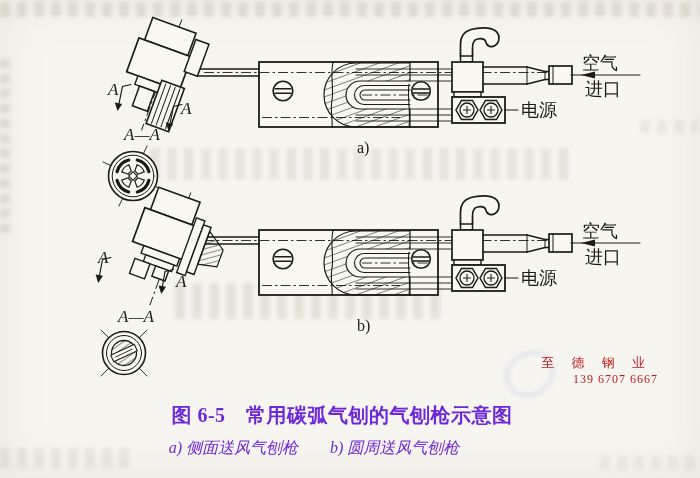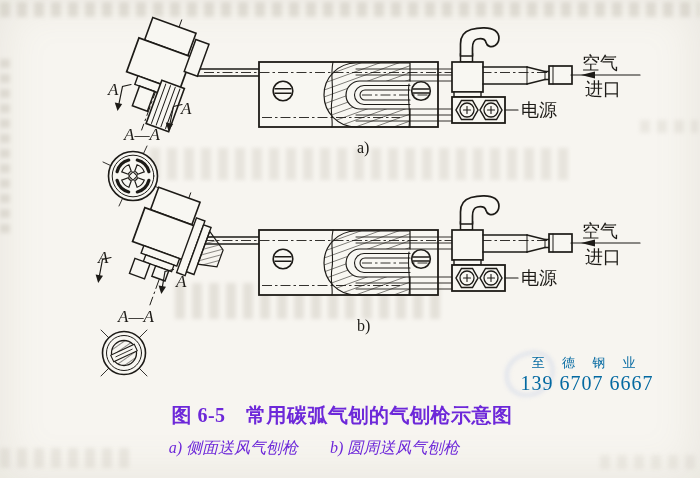--- a/index.html
+++ b/index.html
@@ -23,23 +23,23 @@
   .t-it  { font-size:17px; font-style:italic; }
   .t-sub { font-size:16px; }
   .ln    { stroke:#1d1b17; fill:none; stroke-linecap:round; }
   .fw    { fill:#f8f7f2; stroke:#1d1b17; }
   .cl    { stroke:#1d1b17; stroke-width:.9; fill:none; stroke-dasharray:10 3 2.5 3; }
   .caption {
     position:absolute; left:0; text-align:center; color:#6d28d9; white-space:pre;
   }
   .caption.title { top:402px; width:684px; font-size:20px; font-weight:700; letter-spacing:.5px; }
   .caption.sub   { top:438px; width:628px; font-size:16px;font-style:italic; }
-  .wm { position:absolute; color:#0369a1; text-align:center; white-space:pre; }
+  .wm { position:absolute; color:#b91c1c; text-align:right; white-space:pre; }
   .wm.name  { left:522px; top:354px; width:130px; font-size:13px; letter-spacing:7px; }
-  .wm.phone { left:516px; top:372px; width:142px; font-size:20px; letter-spacing:1px; }
+  .wm.phone { left:516px; top:372px; width:142px; font-size:12px; letter-spacing:1px; }
   .wm-logo {
     position:absolute; left:505px; top:352px; width:44px; height:38px;
     border:3px solid rgba(168,184,224,.38); border-radius:52% 44% 58% 46%;
     transform:rotate(-14deg); filter:blur(2px); pointer-events:none;
   }
 </style>
 </head>
 <body>
 
 <div class="page">

